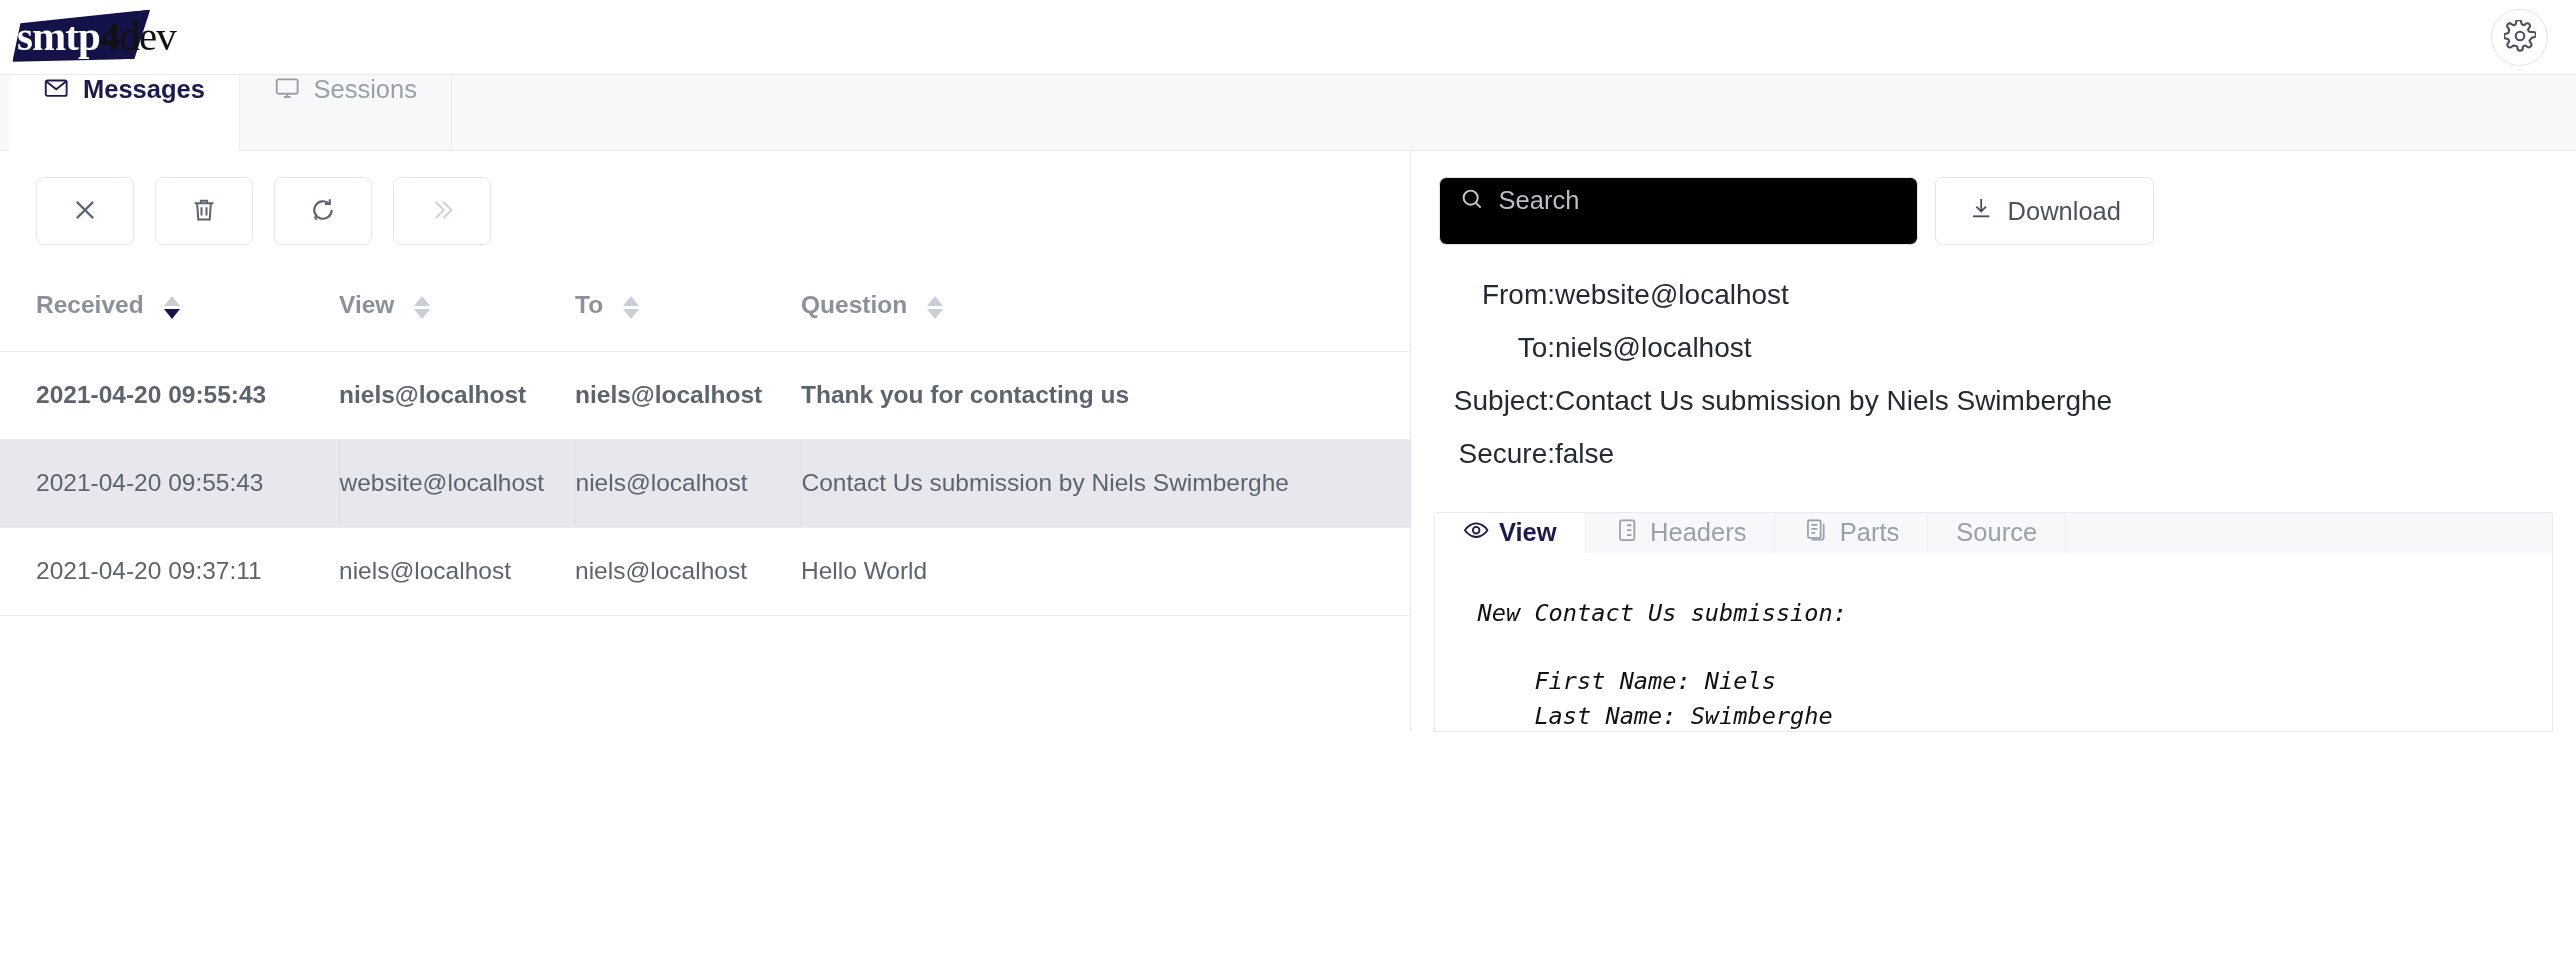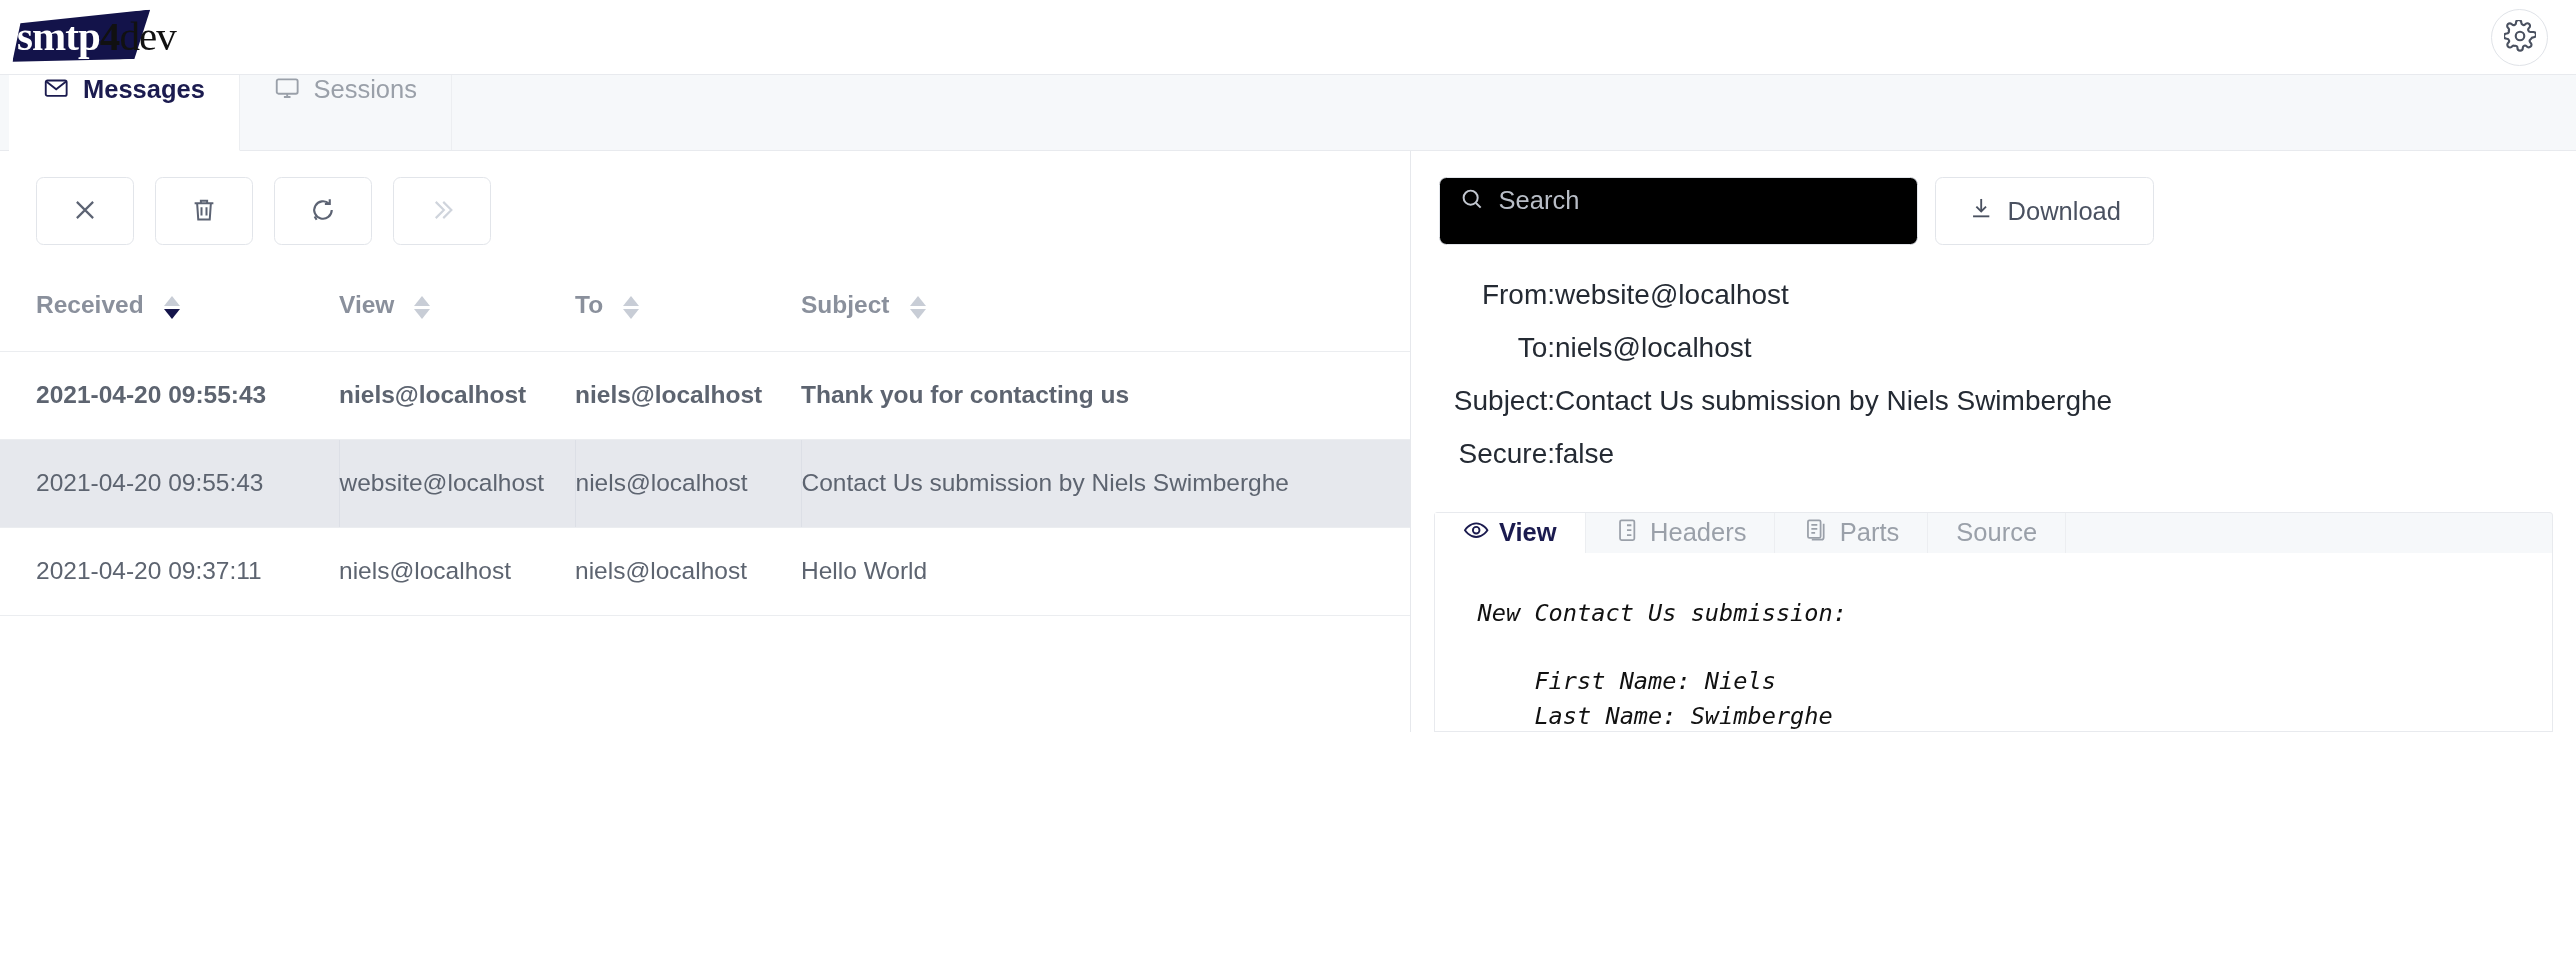--- a/index.html
+++ b/index.html
@@ -371,21 +371,21 @@
                 <span class="th-inner">
                   <span>To</span>
                   <span class="sorter">
                     <span class="caret up"></span>
                     <span class="caret down"></span>
                   </span>
                 </span>
               </th>
               <th class="col-subject">
                 <span class="th-inner">
-                  <span>Subject</span>
+                  <span>Question</span>
                   <span class="sorter">
                     <span class="caret up"></span>
                     <span class="caret down"></span>
                   </span>
                 </span>
               </th>
             </tr>
           </thead>
           <tbody>
             <tr class="row unread">

